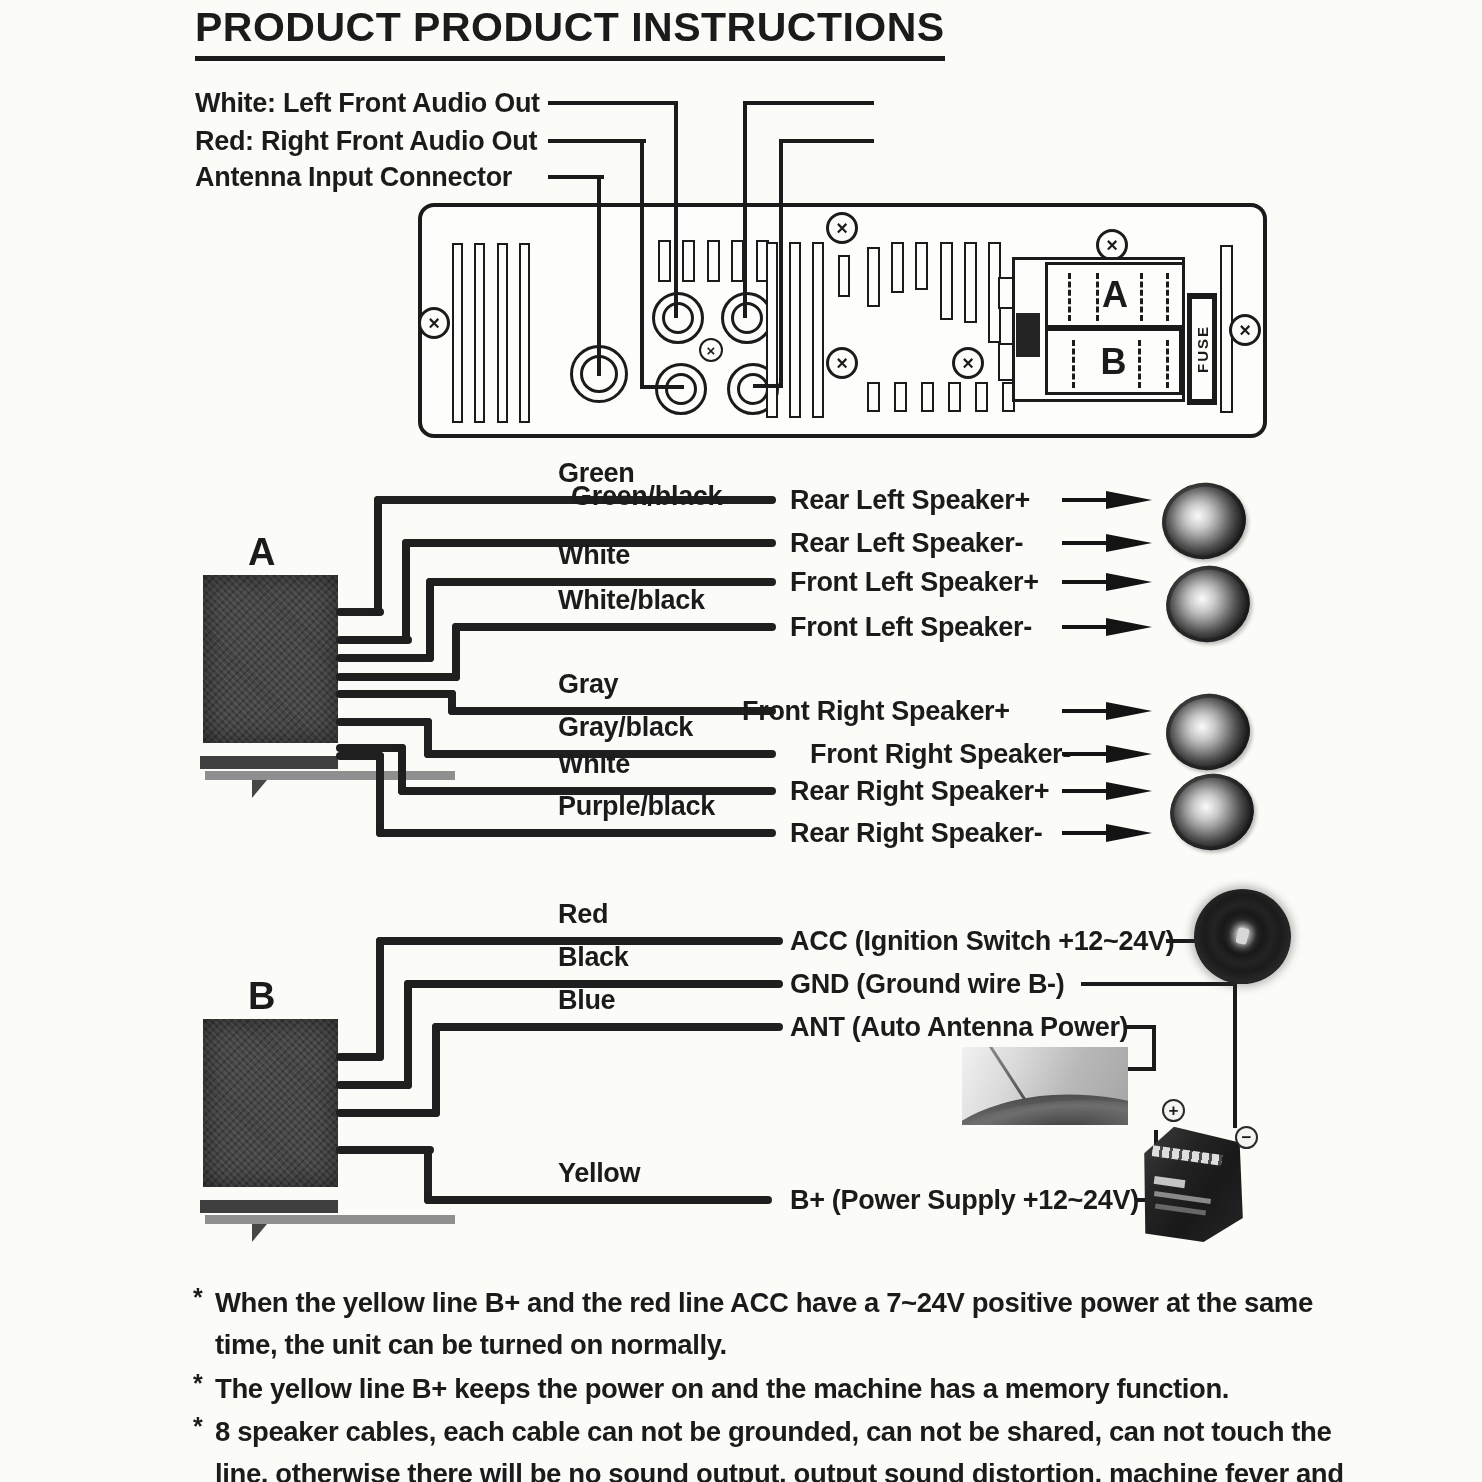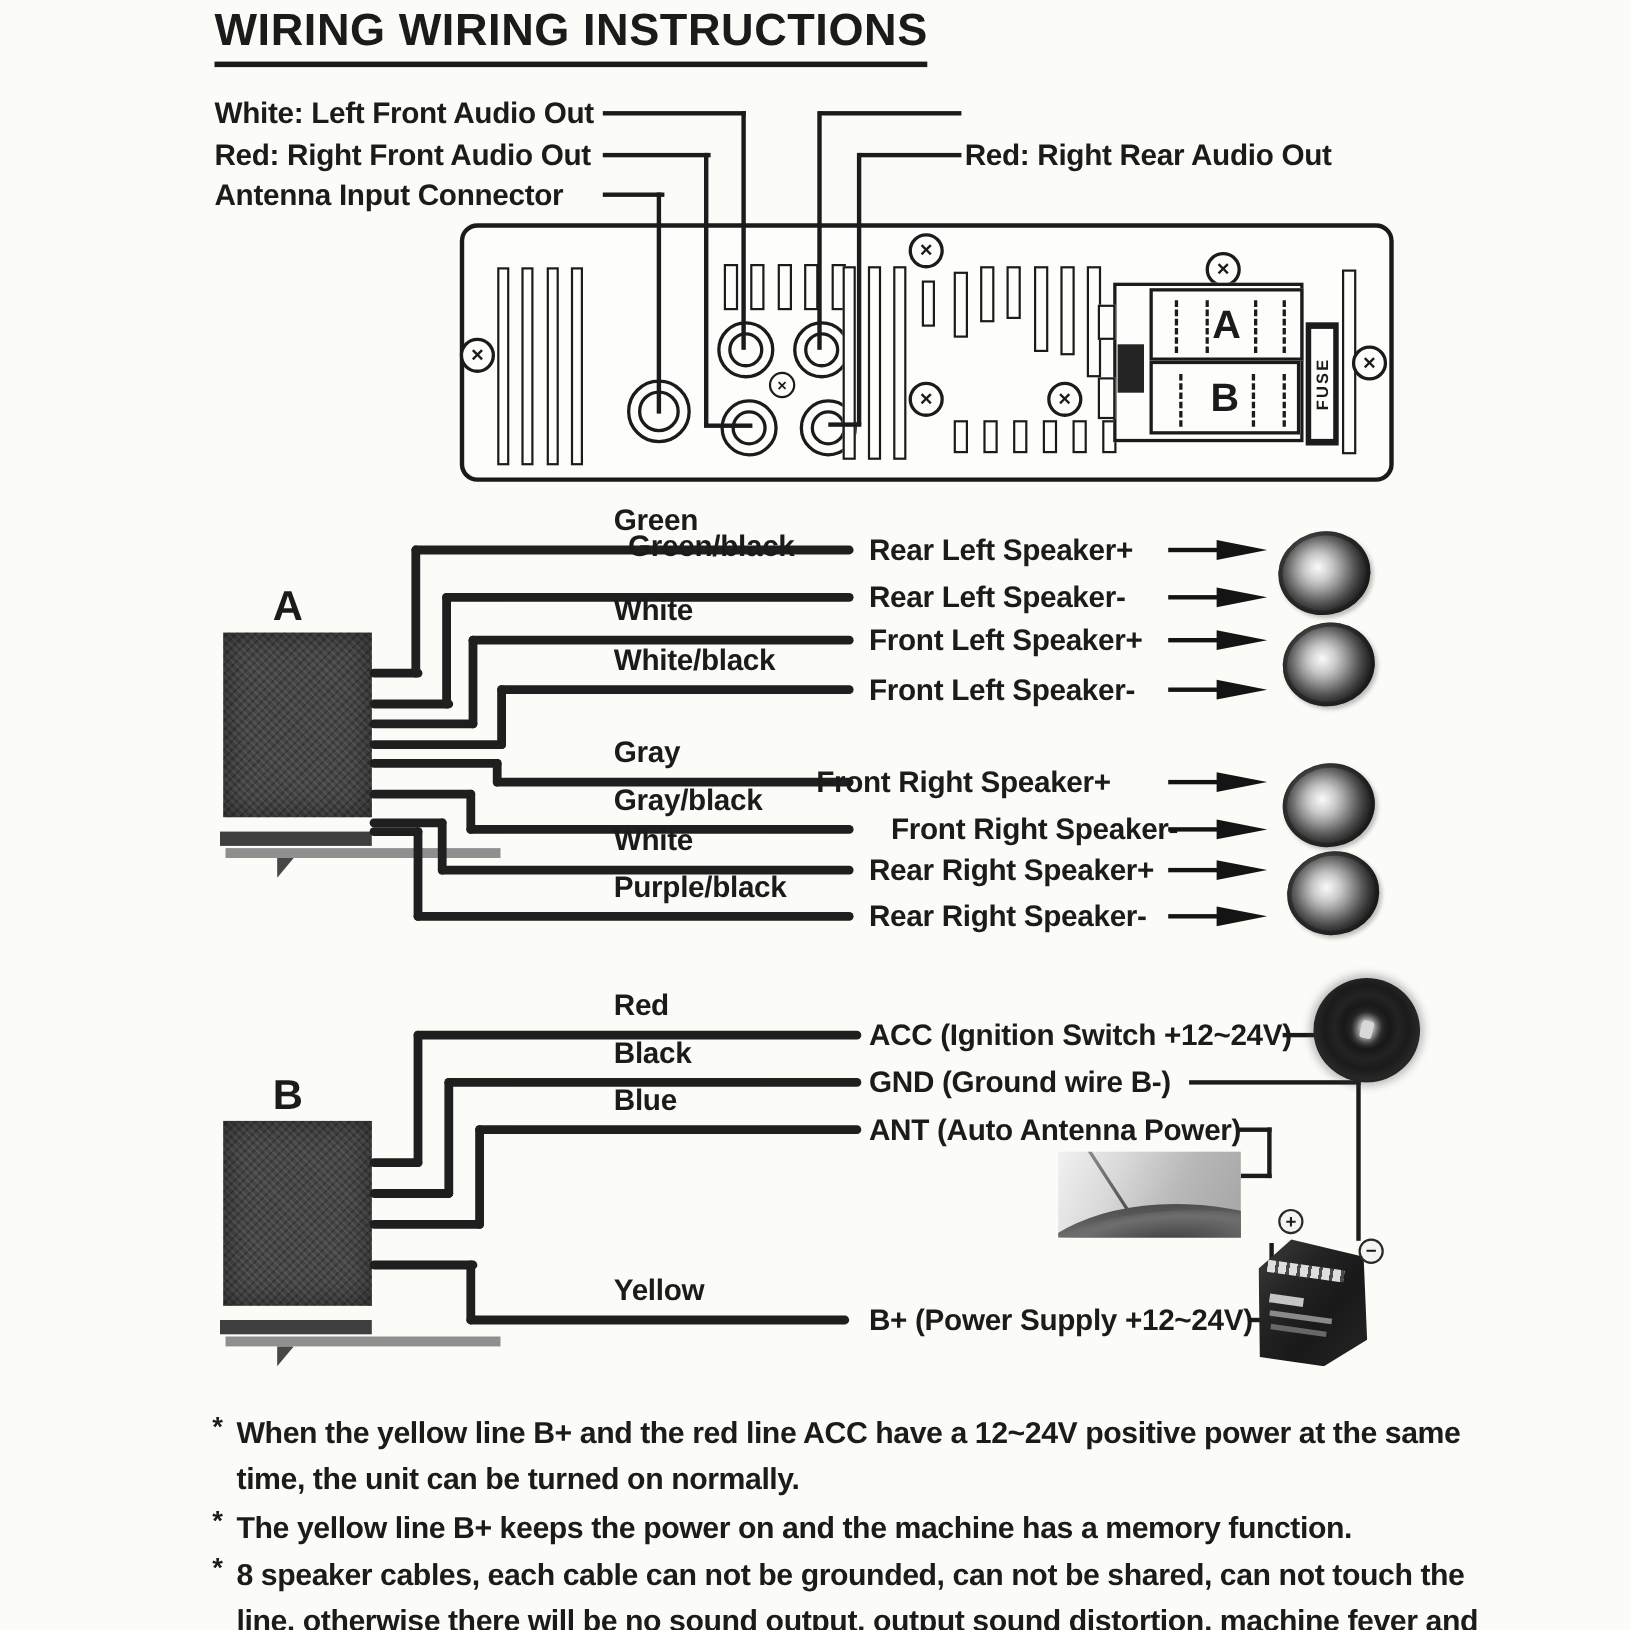--- a/index.html
+++ b/index.html
@@ -68,26 +68,25 @@
   #notes{position:absolute;left:193px;top:1282px;width:1182px;}
   .note{display:flex;margin-bottom:2px;}
   .note .mk{width:22px;font-size:25px;font-weight:700;transform:translateY(1px);}
   .note .tx{flex:1;font-size:27.5px;font-weight:700;line-height:1.52;letter-spacing:-.4px;}
 </style>
 </head>
 <body>
 
 <div id="page">
 
-  <div id="title">WIRING WIRING INSTRUCTIONS</div>
+  <div id="title">PRODUCT PRODUCT INSTRUCTIONS</div>
 
   <div class="lbl rj" style="left:195px;top:87px;width:345px;">White: Left Front Audio Out</div>
   <div class="lbl rj" style="left:195px;top:125px;width:345px;">Red: Right Front Audio Out</div>
   <div class="lbl rj" style="left:195px;top:161px;width:345px;">Antenna Input Connector</div>
-  <div class="lbl" style="left:877px;top:125px;">Red: Right Rear Audio Out</div>
 
   <div class="panel">
 
     <div class="slot" style="left:30px;top:36px;width:11px;height:180px;"></div>
     <div class="slot" style="left:52px;top:36px;width:11px;height:180px;"></div>
     <div class="slot" style="left:75px;top:36px;width:11px;height:180px;"></div>
     <div class="slot" style="left:97px;top:36px;width:11px;height:180px;"></div>
     <div class="screw" style="left:-4px;top:100px;width:32px;height:32px;font-size:20px;">
         <span>×</span>
       </div>
@@ -314,21 +313,21 @@
   <div class="term" style="left:1162px;top:1099px;">
       <span>+</span>
     </div>
   <div class="term" style="left:1235px;top:1126px;">
       <span>−</span>
     </div>
 
   <div id="notes">
     <div class="note">
       <span class="mk">*</span>
-      <span class="tx">When the yellow line B+ and the red line ACC have a 12~24V positive power at the same time, the unit can be turned on normally.</span>
+      <span class="tx">When the yellow line B+ and the red line ACC have a 7~24V positive power at the same time, the unit can be turned on normally.</span>
     </div>
     <div class="note">
       <span class="mk">*</span>
       <span class="tx">The yellow line B+ keeps the power on and the machine has a memory function.</span>
     </div>
     <div class="note">
       <span class="mk">*</span>
       <span class="tx">8 speaker cables, each cable can not be grounded, can not be shared, can not touch the line, otherwise there will be no sound output, output sound distortion, machine fever and so on.</span>
     </div>
   </div>

